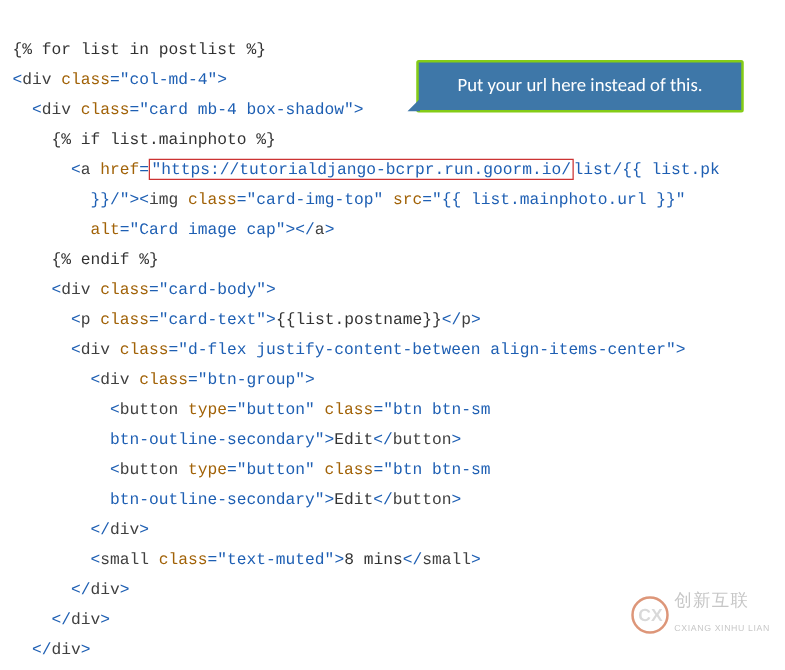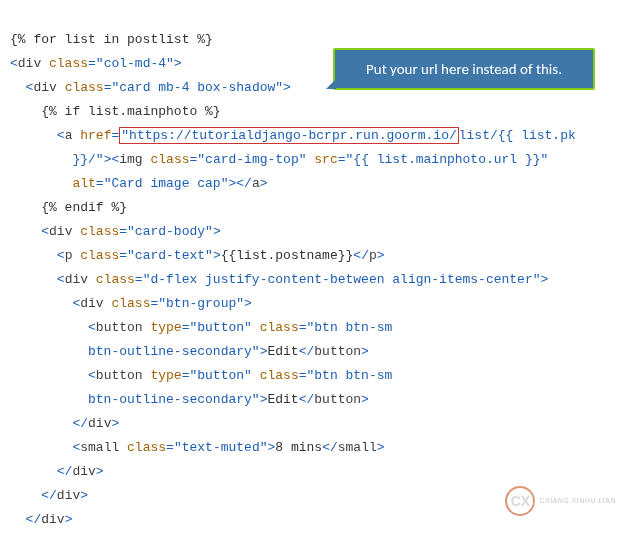--- a/index.html
+++ b/index.html
@@ -113,15 +113,16 @@
 
 </div>
 
 <div class="callout">
   <span>Put your url here instead of this.</span>
 </div>
 
 <div class="logo">
   <div class="logo-icon">CX</div>
   <div>
+    <div class="logo-text-cn">创新互联</div>
     <div class="logo-text-en">CXIANG XINHU LIAN</div>
   </div>
 </div>
 
 </body></html>

